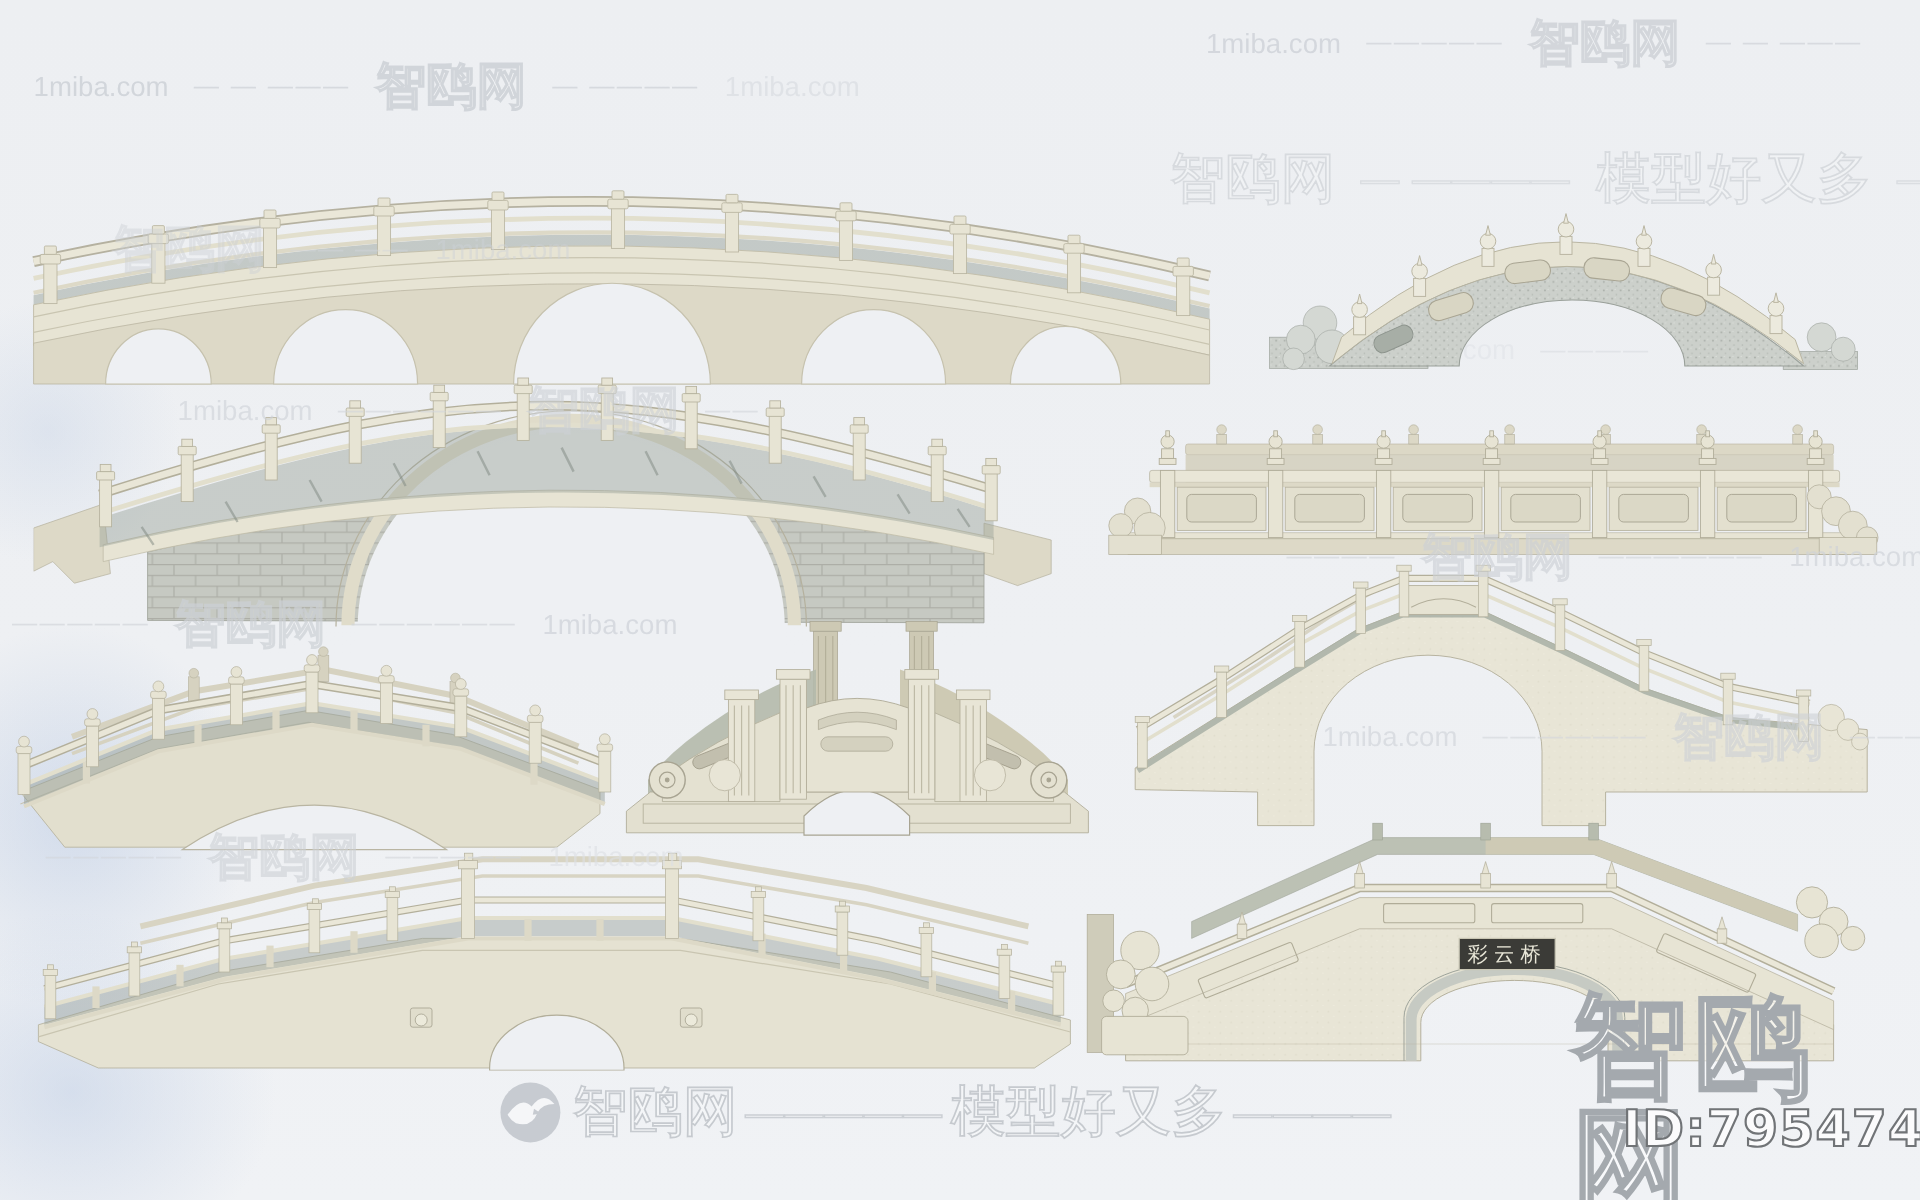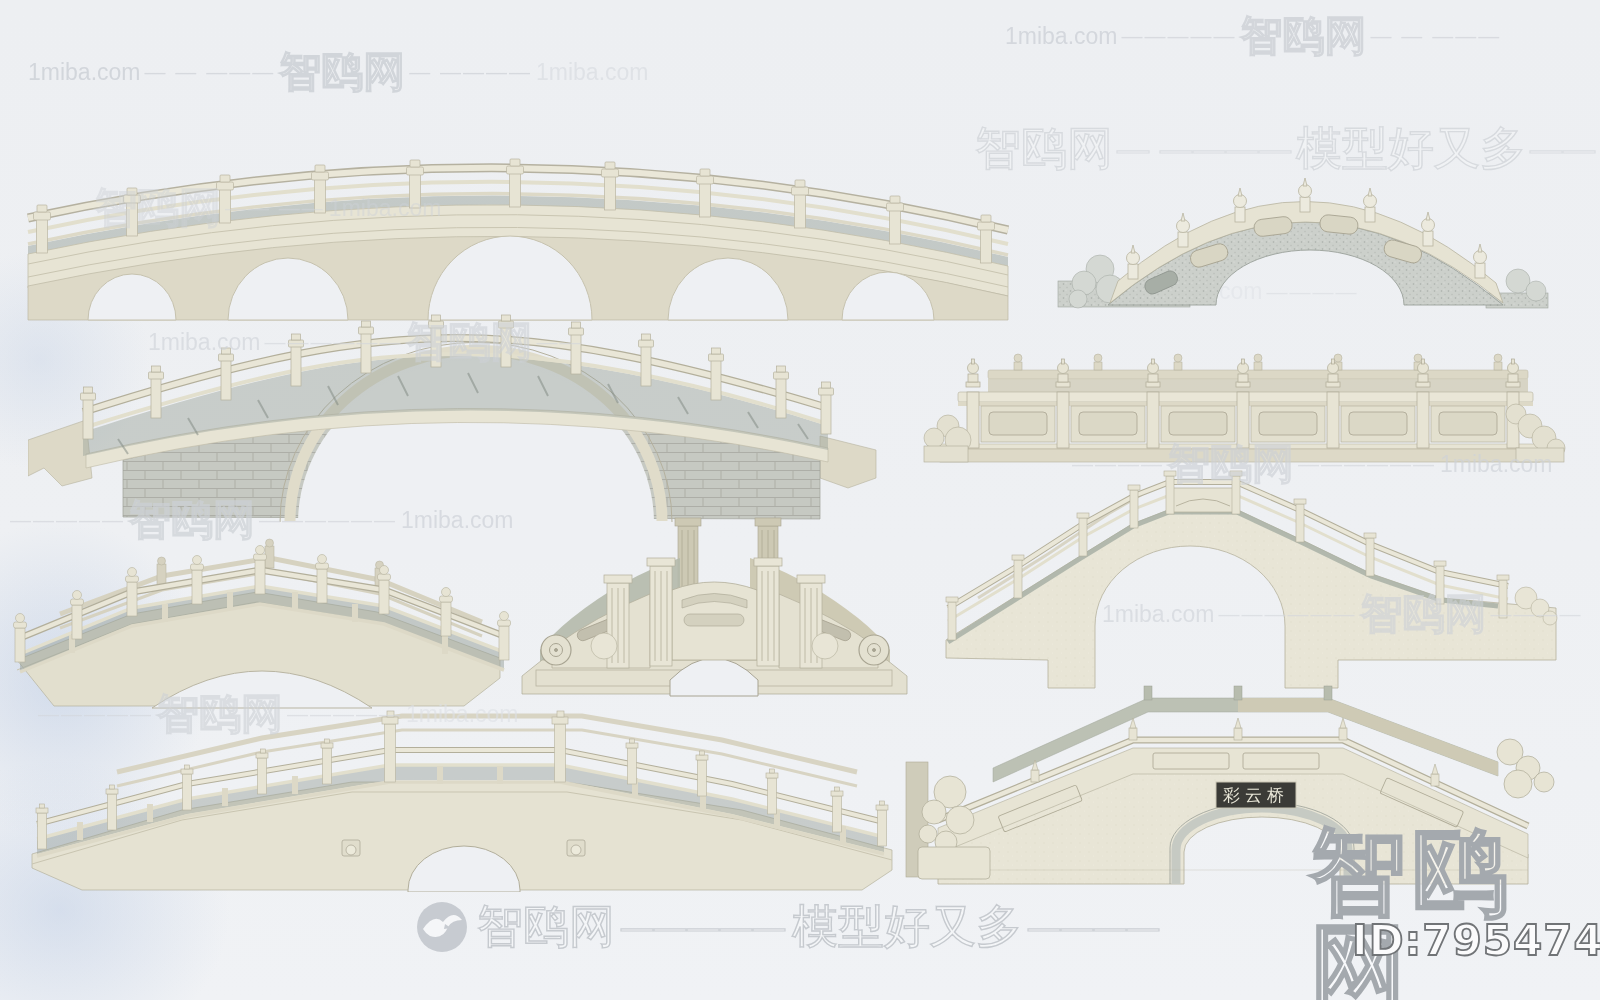--- a/index.html
+++ b/index.html
@@ -2,21 +2,21 @@
 <html><head>
 <meta charset="utf-8">
 <style>
   html,body{margin:0;padding:0;}
   #stage{position:relative;width:1600px;height:1000px;overflow:hidden;
          background:linear-gradient(180deg,#edeff2 0%,#eef0f3 55%,#f0f2f5 100%);
          font-family:"Liberation Sans",sans-serif;}
   .cloudpatch{position:absolute;pointer-events:none;}
   .bridge{position:absolute;}
   
-  .wm-row{position:absolute;display:flex;align-items:center;white-space:nowrap;gap:4px;pointer-events:none;}
+  .wm-row{position:absolute;display:flex;align-items:center;white-space:nowrap;gap:21px;pointer-events:none;}
   .wm-solid{color:#ced2d8;font-size:23px;}
   .wm-faint{color:#dde0e5;font-size:23px;}
   .wm-dash{color:#d3d6db;font-size:21px;letter-spacing:2px;}
   .wm-outline{font-size:42px;color:rgba(255,255,255,0.25);-webkit-text-stroke:1.2px #cdd1d6;font-weight:bold;}
   .wm-outline-lg{font-size:46px;color:rgba(255,255,255,0.30);-webkit-text-stroke:1.4px #c6cacf;font-weight:normal;}
   .wm-dash-outline{font-size:32px;color:rgba(255,255,255,0.25);-webkit-text-stroke:1.2px #cbcfd4;letter-spacing:1px;}
   #brand-large{position:absolute;font-size:96px;line-height:1;font-weight:bold;letter-spacing:6px;
           color:rgba(255,255,255,0.55);-webkit-text-stroke:2.2px #a4a9ae;font-family:"DejaVu Sans",sans-serif;}
   #id-label{position:absolute;font-size:42px;line-height:1;font-weight:bold;letter-spacing:1px;
           color:#fbfbfc;-webkit-text-stroke:1.8px #717477;font-family:"DejaVu Sans",sans-serif;}

